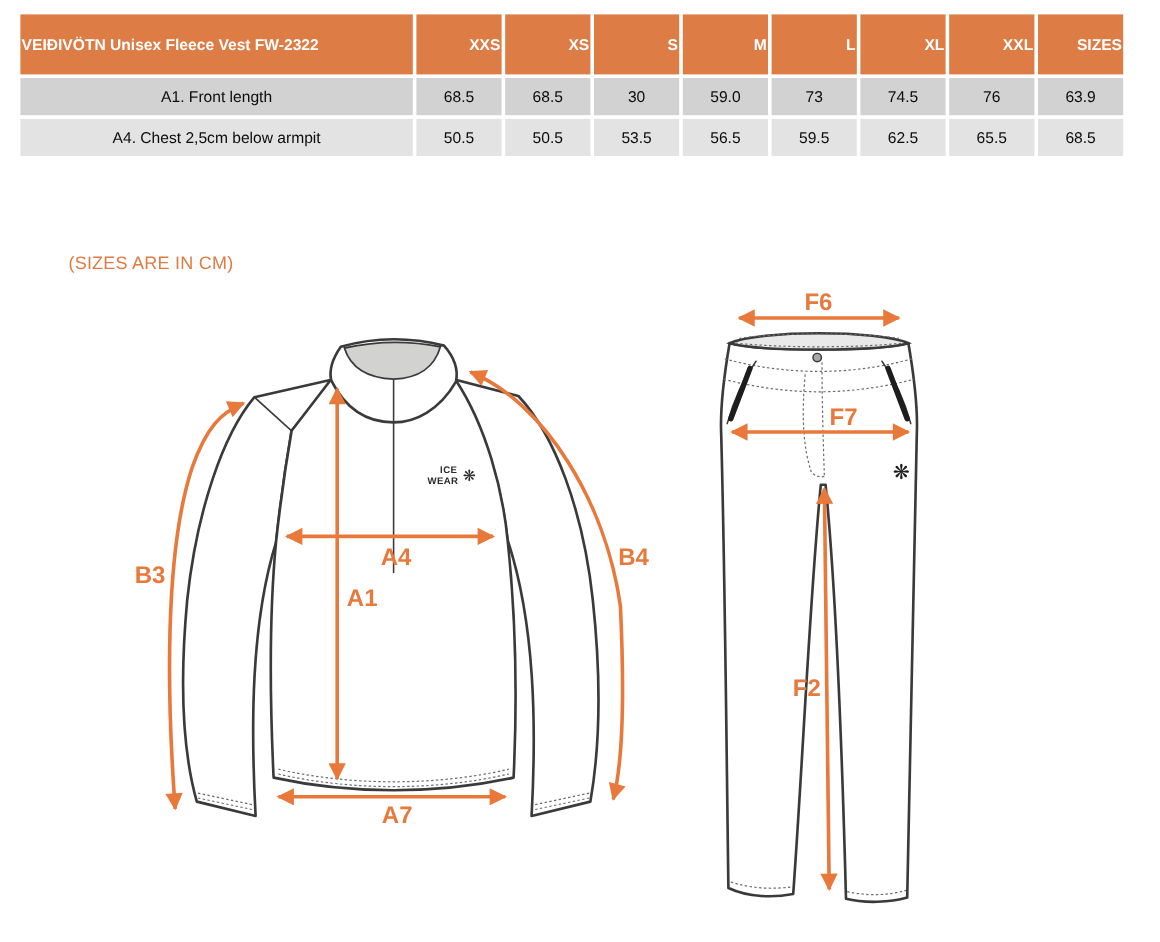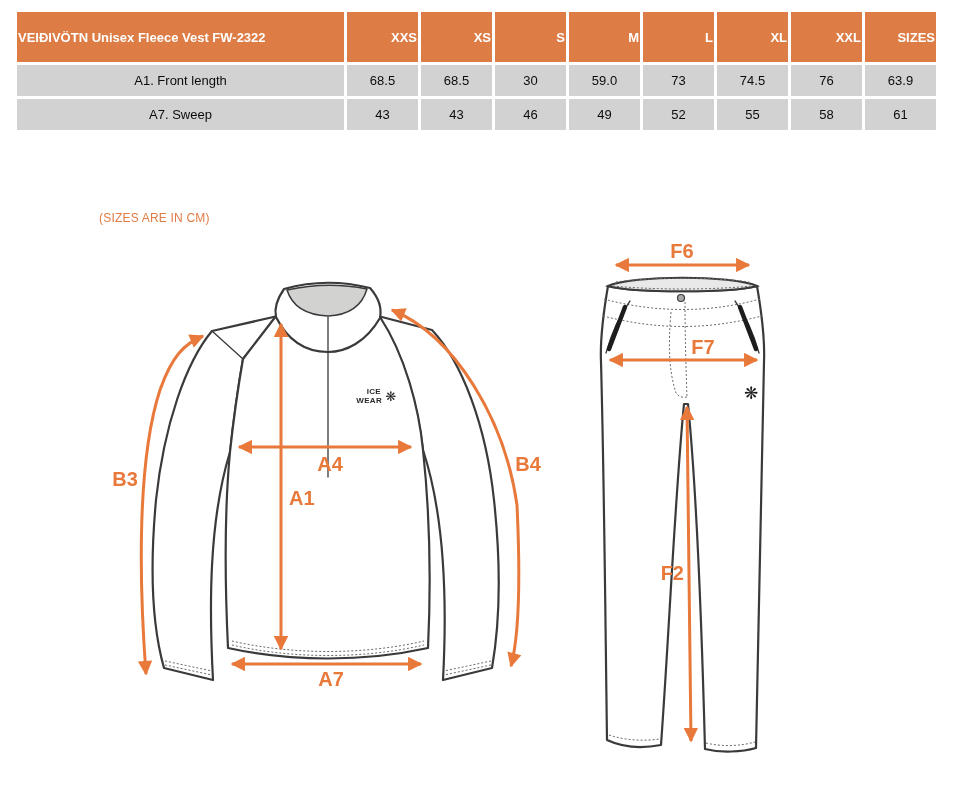--- a/index.html
+++ b/index.html
@@ -13,21 +13,21 @@
                  height:48px;font-size:13px;}
   .title-cell{width:325px;text-align:left;}
   .size-cell{width:69px;text-align:right;}
   .size-table tbody td{height:31px;text-align:center;padding:0;}
   tr.row-dark td{background:var(--row-dark,#d2d2d2);}
   tr.row-light td{background:var(--row-light,#e3e3e3);}
   td.label-cell{text-align:left;padding-left:40px;}
 
   
   .note{position:absolute;left:57px;top:211px;color:var(--note-text,#e07b44);
-        font-size:12px;letter-spacing:.2px;margin-left:42px;}
+        font-size:15px;letter-spacing:.2px;}
 
   
   .diagram{position:absolute;left:0;top:0;}
   .g2{fill:#fff;stroke:var(--line-dark,#3a3a3a);stroke-width:2.2;stroke-linejoin:round;stroke-linecap:round;}
   .g1{fill:none;stroke:var(--line-dark,#3a3a3a);stroke-width:1.3;stroke-linecap:round;}
   .collar-fill{fill:var(--collar-gray,#d2d2d0);stroke:var(--line-dark,#3a3a3a);stroke-width:1.5;}
   .waist-fill{fill:var(--waist-gray,#e9e9e9);stroke:var(--line-dark,#3a3a3a);stroke-width:2;}
   .stitch{fill:none;stroke:#6a6a6a;stroke-width:1;stroke-dasharray:2 2;}
   .pocket{fill:none;stroke:#1d1d1d;stroke-width:4.5;stroke-linecap:round;}
   .btn{fill:#a8a8a8;stroke:#3a3a3a;stroke-width:1.2;}
@@ -66,30 +66,30 @@
         <td class="label-cell">A1. Front length</td>
         <td>68.5</td>
         <td>68.5</td>
         <td>30</td>
         <td>59.0</td>
         <td>73</td>
         <td>74.5</td>
         <td>76</td>
         <td>63.9</td>
       </tr>
-      <tr class="row-dark">
-        <td class="label-cell">A7. Sweep</td>
-        <td>43</td>
-        <td>43</td>
-        <td>46</td>
-        <td>49</td>
-        <td>52</td>
-        <td>55</td>
-        <td>58</td>
-        <td>61</td>
+      <tr class="row-light">
+        <td class="label-cell">A4. Chest 2,5cm below armpit</td>
+        <td>50.5</td>
+        <td>50.5</td>
+        <td>53.5</td>
+        <td>56.5</td>
+        <td>59.5</td>
+        <td>62.5</td>
+        <td>65.5</td>
+        <td>68.5</td>
       </tr>
     </tbody>
   </table>
 
   <div class="note">(SIZES ARE IN CM)</div>
 
   <svg class="diagram" width="967" height="785" viewBox="0 0 967 785">
     <defs>
       <marker id="ah" viewBox="0 0 10 10" refX="9" refY="5" markerWidth="5.4" markerHeight="4.8" orient="auto-start-reverse">
         <path class="mk" d="M0,0 L10,5 L0,10 z"></path>

